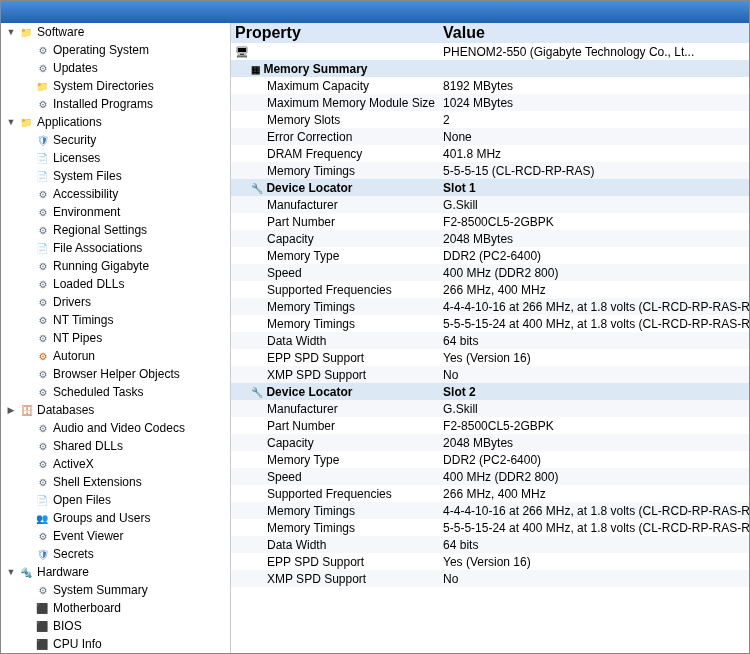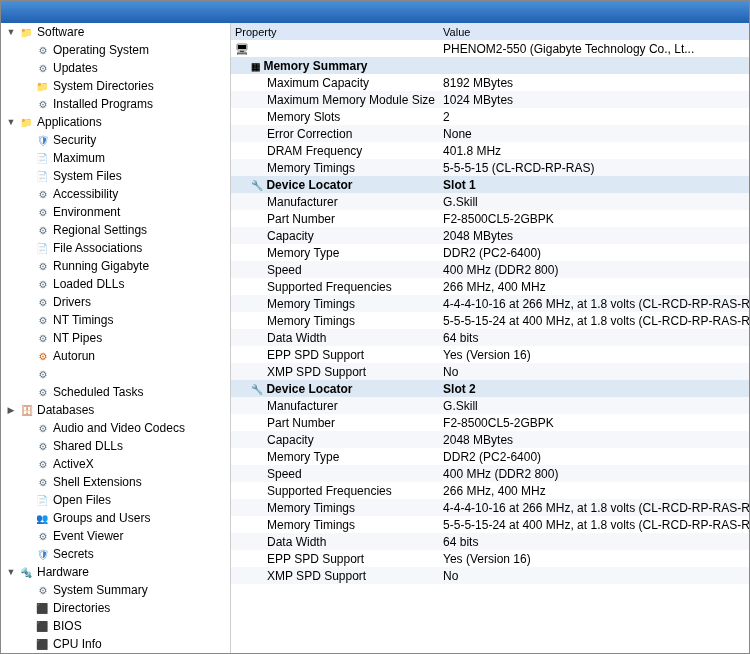--- a/index.html
+++ b/index.html
@@ -109,22 +109,22 @@
       border: none;
     }
     .prop-table tr:nth-child(even) td {
       background: #f5f7fa;
     }
     .prop-table tr:nth-child(odd) td {
       background: #ffffff;
     }
     .prop-row-header td {
       background: #dce8f8 !important;
-      font-weight: normal;
-      font-size: 11px;
+      font-weight: bold;
+      font-size: 16px;
     }
 
     
     ::-webkit-scrollbar { width: 12px; height: 12px; }
     ::-webkit-scrollbar-track { background: #f0f0f0; }
     ::-webkit-scrollbar-thumb { background: #b0b0b0; border: 1px solid #888; }
   </style>
 </head>
 <body>
 
@@ -166,21 +166,21 @@
           <span class="node-label">Applications</span>
         </div>
         <div class="tree-item">
           <span class="expand-icon" style="margin-left: 18px;"></span>
           <span class="node-icon icon-shield">🛡</span>
           <span class="node-label">Security</span>
         </div>
         <div class="tree-item">
           <span class="expand-icon" style="margin-left: 18px;"></span>
           <span class="node-icon icon-file">📄</span>
-          <span class="node-label">Maximum</span>
+          <span class="node-label">Licenses</span>
         </div>
         <div class="tree-item">
           <span class="expand-icon" style="margin-left: 18px;"></span>
           <span class="node-icon icon-file">📄</span>
           <span class="node-label">System Files</span>
         </div>
         <div class="tree-item">
           <span class="expand-icon" style="margin-left: 18px;"></span>
           <span class="node-icon icon-gear">⚙</span>
           <span class="node-label">Accessibility</span>
@@ -226,20 +226,21 @@
           <span class="node-label">NT Pipes</span>
         </div>
         <div class="tree-item">
           <span class="expand-icon" style="margin-left: 18px;"></span>
           <span class="node-icon icon-orange">⚙</span>
           <span class="node-label">Autorun</span>
         </div>
         <div class="tree-item">
           <span class="expand-icon" style="margin-left: 18px;"></span>
           <span class="node-icon icon-gear">⚙</span>
+          <span class="node-label">Browser Helper Objects</span>
         </div>
         <div class="tree-item">
           <span class="expand-icon" style="margin-left: 18px;"></span>
           <span class="node-icon icon-gear">⚙</span>
           <span class="node-label">Scheduled Tasks</span>
         </div>
         <div class="tree-item">
           <span class="expand-icon" style="margin-left: 2px;">▶</span>
           <span class="node-icon icon-db">🗄</span>
           <span class="node-label">Databases</span>
@@ -290,21 +291,21 @@
           <span class="node-label">Hardware</span>
         </div>
         <div class="tree-item">
           <span class="expand-icon" style="margin-left: 18px;"></span>
           <span class="node-icon icon-gear">⚙</span>
           <span class="node-label">System Summary</span>
         </div>
         <div class="tree-item">
           <span class="expand-icon" style="margin-left: 18px;"></span>
           <span class="node-icon icon-chip">⬛</span>
-          <span class="node-label">Directories</span>
+          <span class="node-label">Motherboard</span>
         </div>
         <div class="tree-item">
           <span class="expand-icon" style="margin-left: 18px;"></span>
           <span class="node-icon icon-chip">⬛</span>
           <span class="node-label">BIOS</span>
         </div>
         <div class="tree-item">
           <span class="expand-icon" style="margin-left: 18px;"></span>
           <span class="node-icon icon-cpu">⬛</span>
           <span class="node-label">CPU Info</span>

